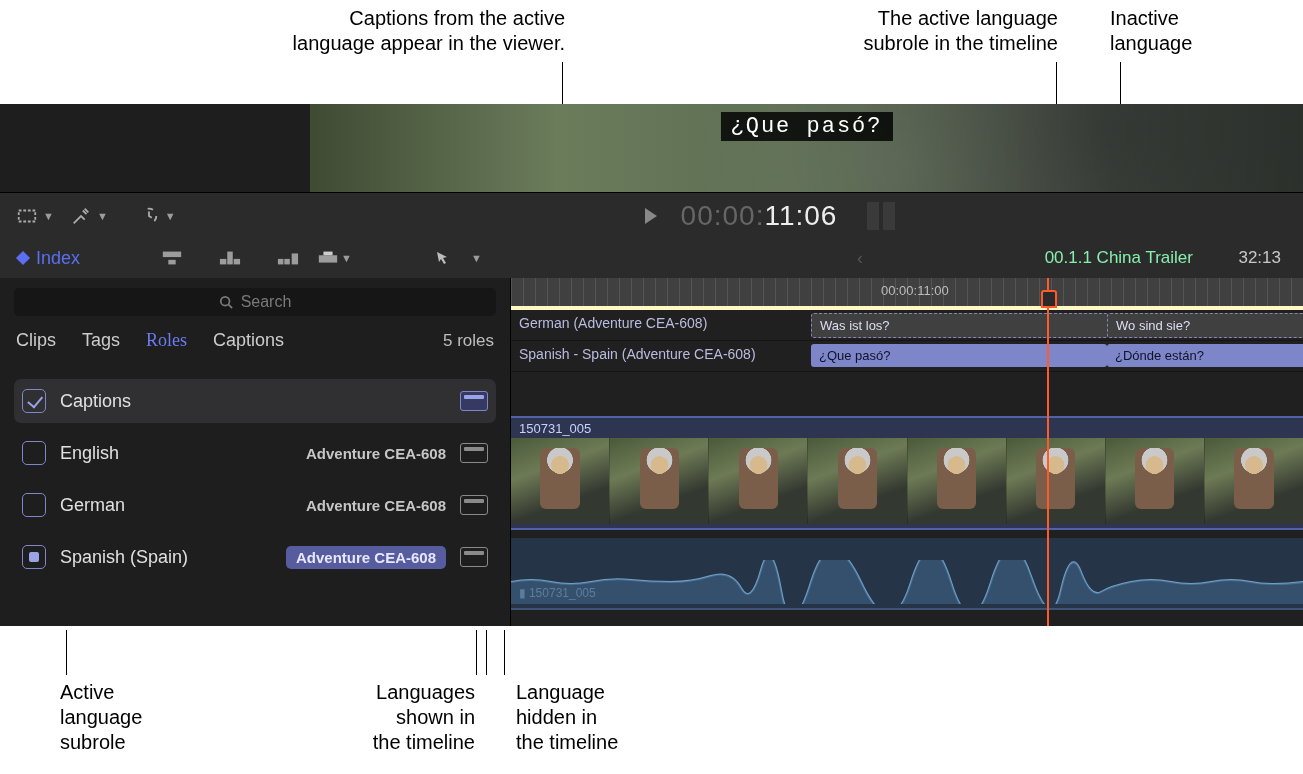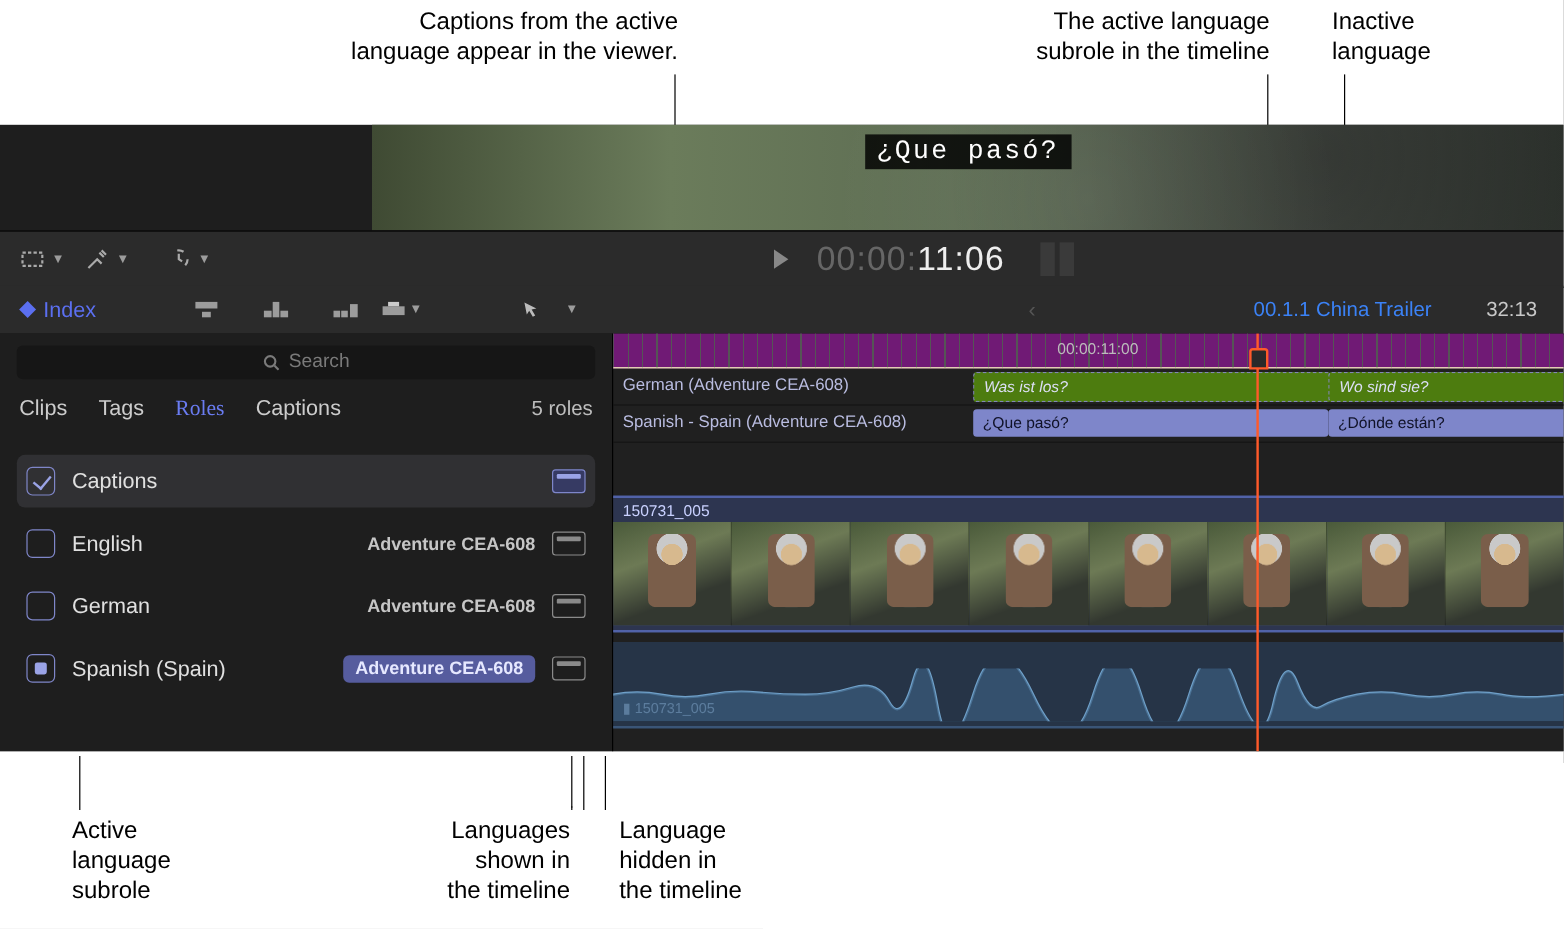--- a/index.html
+++ b/index.html
@@ -25,21 +25,21 @@
   #timecode .dim{color:#666;}
   #timecode .bright{color:#eee;}
   #tc-bars{display:flex;gap:4px;margin-left:6px;}
   #tc-bars div{width:12px;height:28px;background:#3a3a3a;}
   
   #tl-toolbar{position:absolute;left:0;top:134px;width:1303px;height:40px;background:#2b2b2b;border-bottom:1px solid #111;display:flex;align-items:center;gap:33px;}
   #index-btn{margin-left:18px;color:#5b6ff0;font-size:18px;display:flex;align-items:center;gap:8px;}
   #index-btn .dia{width:10px;height:10px;background:#5b6ff0;transform:rotate(45deg);}
   .tb-icon{width:22px;height:18px;margin-left:18px;fill:#9c9c9c;}
   .tb-group{display:flex;align-items:center;margin-left:30px;gap:18px;}
-  #proj-name{position:absolute;right:110px;color:#3b82f6;font-size:17px;}
+  #proj-name{position:absolute;right:110px;color:#86efac;font-size:17px;}
   #proj-dur{position:absolute;right:22px;color:#c8c8c8;font-size:17px;}
   #back-arrow{position:absolute;right:440px;color:#555;font-size:18px;}
   
   #index-panel{position:absolute;left:0;top:174px;width:510px;height:348px;background:#1e1e1e;}
   #search{margin:10px 14px 0 14px;height:28px;background:#161616;border-radius:5px;display:flex;align-items:center;justify-content:center;color:#7a7a7a;font-size:16px;gap:8px;}
   #search svg{width:14px;height:14px;fill:#7a7a7a;}
   #idx-tabs{display:flex;align-items:center;margin:14px 16px 0 16px;font-size:18px;}
   #idx-tabs .tab{margin-right:26px;color:#ccc;cursor:pointer;}
   #idx-tabs .tab.active{color:#6a7cf2;font-family:Liberation Serif, serif;}
   #roles-count{margin-left:auto;color:#bdbdbd;font-size:17px;}
@@ -51,29 +51,29 @@
   .role-row .chk.dot::after{content:"";width:10px;height:10px;background:#9aa3e6;border-radius:2px;}
   .role-row .label{color:#e0e0e0;font-size:18px;}
   .role-row .badge{margin-left:auto;color:#c6c6c6;font-size:15px;font-weight:600;margin-right:14px;}
   .role-row .badge.pill{background:#565c9e;color:#e6e8ff;padding:3px 10px;border-radius:5px;font-weight:600;}
   .role-row .lane-icon{width:26px;height:18px;border:1.5px solid #8a8a8a;border-radius:3px;position:relative;}
   .role-row .lane-icon.header{border-color:#7e86ca;background:#363a63;}
   .role-row .lane-icon::after{content:"";position:absolute;left:3px;right:3px;top:3px;height:4px;background:#8a8a8a;border-radius:1px;}
   .role-row .lane-icon.header::after{background:#9aa3e6;}
   
   #timeline{position:absolute;left:510px;top:174px;width:793px;height:348px;background:#202020;border-left:1px solid #000;}
-  #ruler{height:28px;background:#701a75;position:relative;border-bottom:1px solid #fef9c3;text-align:center;}
+  #ruler{height:28px;background:#404040;position:relative;border-bottom:4px solid #fef9c3;text-align:center;}
   #ruler .ticks{position:absolute;inset:0;background:repeating-linear-gradient(90deg,#555 0 1px,transparent 1px 12px);} 
   #ruler .time{position:absolute;top:5px;color:#bcbcbc;font-size:13px;}
   #playhead{position:absolute;top:0;bottom:0;width:2px;background:#ff5a2a;left:536px;z-index:20;}
   #playhead::before{content:"";position:absolute;top:12px;left:-6px;width:12px;height:14px;border:2px solid #ff5a2a;border-radius:3px 3px 0 0;background:#2a2a2a;}
   .cap-track{position:relative;height:30px;border-bottom:1px solid #151515;text-align:right;}
   .cap-track .track-label{position:absolute;left:8px;top:5px;color:#b9bce0;font-size:14px;}
   .cap-clip{position:absolute;top:3px;height:23px;border-radius:3px;font-size:13px;display:flex;align-items:center;padding:0 8px;color:#dcdff5;}
-  .cap-clip.inactive{background:#4d7c0f;border:1px dashed #8287b6;font-style:italic;}
+  .cap-clip.inactive{background:#404040;border:1px dashed #8287b6;}
   .cap-clip.active{background:#7e86ca;color:#101228;}
   .spacer-track{height:44px;}
   #video-track{position:relative;height:110px;background:#2d3550;border-top:2px solid #5162a8;border-bottom:2px solid #5162a8;}
   #video-track .clip-label{position:absolute;left:8px;top:3px;color:#c9d1ff;font-size:13px;z-index:2;}
   #thumbs{position:absolute;left:0;top:20px;right:0;height:86px;display:flex;}
   .thumb{flex:1;background:linear-gradient(160deg,#4a5a3a 0%,#6d7a55 35%,#333830 70%);position:relative;border-right:1px solid rgba(0,0,0,.2);}
   .thumb::after{content:"";position:absolute;left:30%;top:12%;width:40%;height:70%;background:radial-gradient(circle at 50% 28%, #d7b98e 0 18%, transparent 19%),radial-gradient(circle at 50% 20%, #c9c9c9 0 24%, transparent 25%),linear-gradient(#7a5e4a,#7a5e4a);border-radius:6px;}
   #audio-track{position:relative;height:70px;background:#263447;border-bottom:2px solid #3a5577;margin-top:8px;}
   #audio-track .clip-label{position:absolute;left:8px;top:4px;color:#a9c5e6;font-size:12px;margin-top:44px;}
   #wave{position:absolute;left:0;right:0;top:22px;height:44px;}

